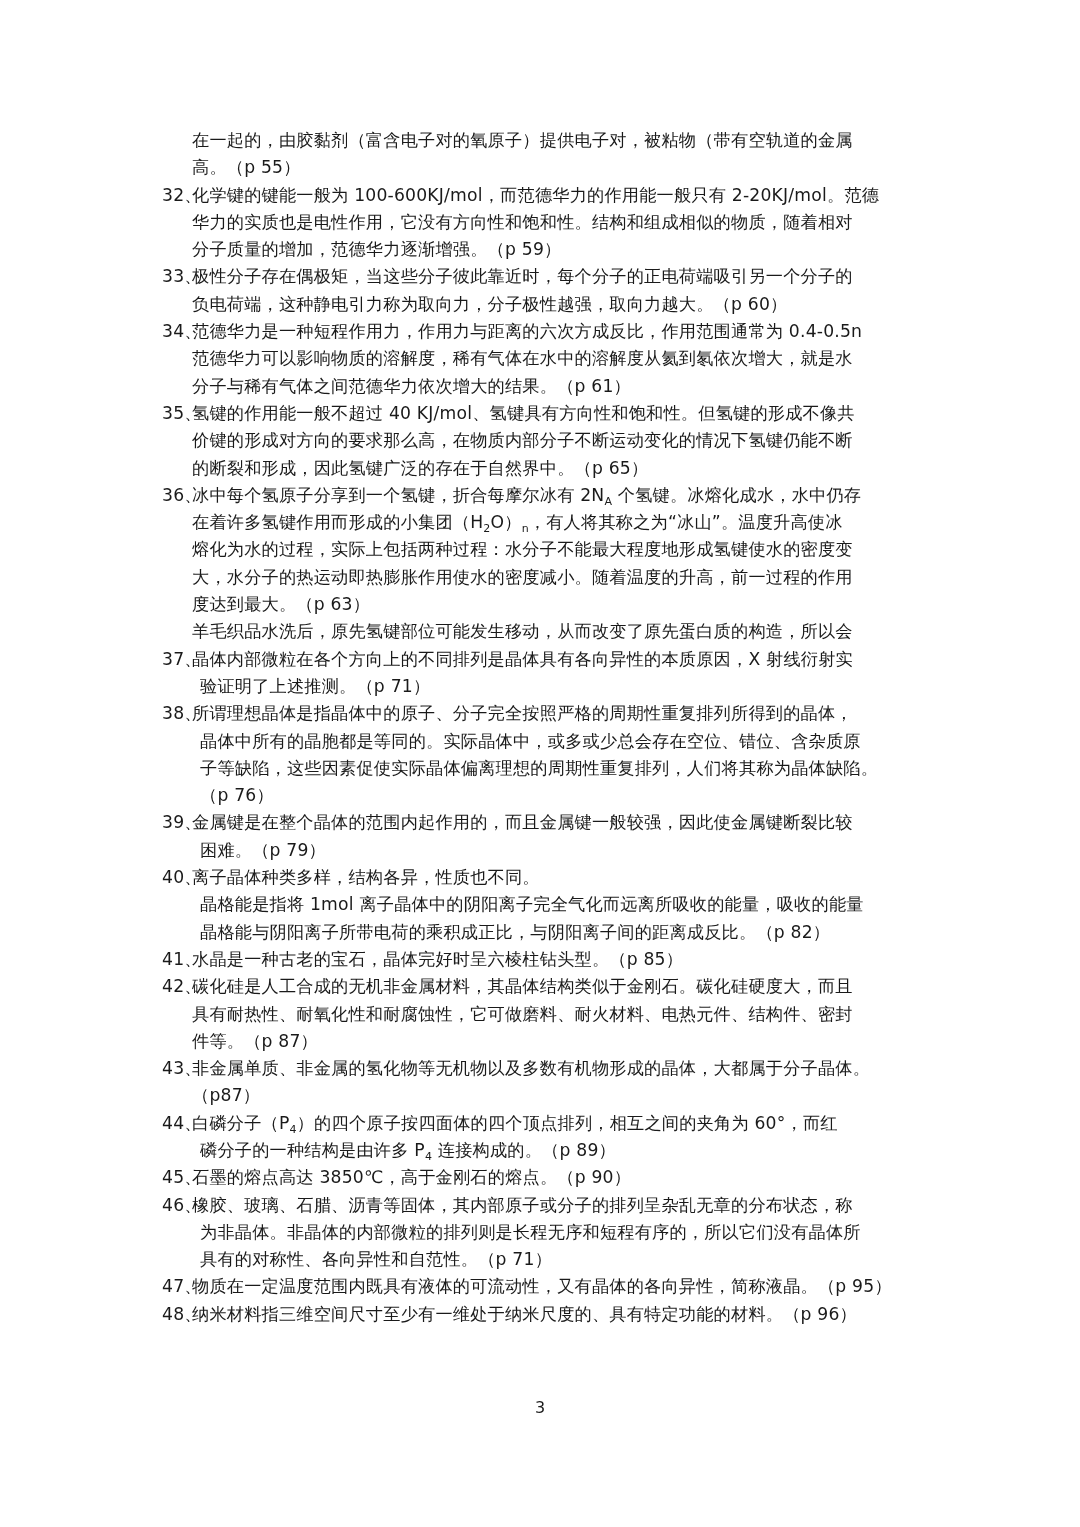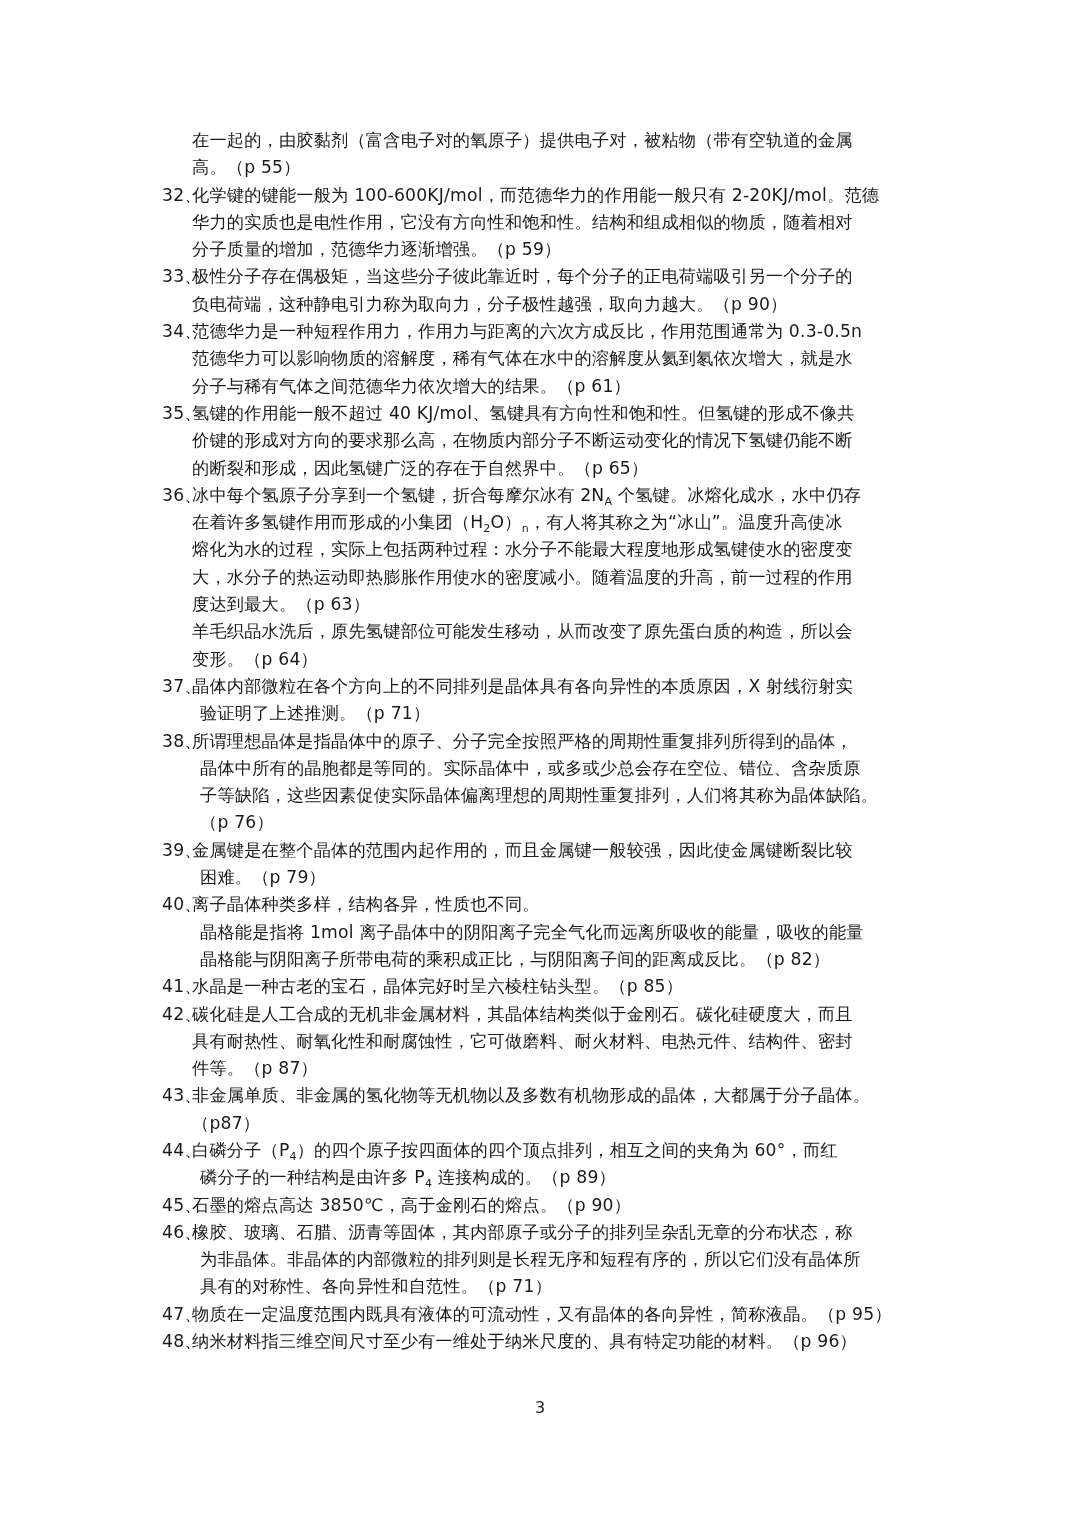--- a/index.html
+++ b/index.html
@@ -24,40 +24,39 @@
         <div class="line ind"><span>在一起的，由胶黏剂（富含电子对的氧原子）提供电子对，被粘物（带有空轨道的金属</span></div>
         <div class="line ind"><span>高。（p 55）</span></div>
       </div>
       <div>
         <div class="line"><span class="num">32、</span><span>化学键的键能一般为 100-600KJ/mol，而范德华力的作用能一般只有 2-20KJ/mol。范德</span></div>
         <div class="line ind"><span>华力的实质也是电性作用，它没有方向性和饱和性。结构和组成相似的物质，随着相对</span></div>
         <div class="line ind"><span>分子质量的增加，范德华力逐渐增强。（p 59）</span></div>
       </div>
       <div>
         <div class="line"><span class="num">33、</span><span>极性分子存在偶极矩，当这些分子彼此靠近时，每个分子的正电荷端吸引另一个分子的</span></div>
-        <div class="line ind"><span>负电荷端，这种静电引力称为取向力，分子极性越强，取向力越大。（p 90）</span></div>
+        <div class="line ind"><span>负电荷端，这种静电引力称为取向力，分子极性越强，取向力越大。（p 60）</span></div>
       </div>
       <div>
-        <div class="line"><span class="num">34、</span><span>范德华力是一种短程作用力，作用力与距离的六次方成反比，作用范围通常为 0.3-0.5n</span></div>
+        <div class="line"><span class="num">34、</span><span>范德华力是一种短程作用力，作用力与距离的六次方成反比，作用范围通常为 0.4-0.5n</span></div>
         <div class="line ind"><span>范德华力可以影响物质的溶解度，稀有气体在水中的溶解度从氦到氡依次增大，就是水</span></div>
         <div class="line ind"><span>分子与稀有气体之间范德华力依次增大的结果。（p 61）</span></div>
       </div>
       <div>
         <div class="line"><span class="num">35、</span><span>氢键的作用能一般不超过 40 KJ/mol、氢键具有方向性和饱和性。但氢键的形成不像共</span></div>
         <div class="line ind"><span>价键的形成对方向的要求那么高，在物质内部分子不断运动变化的情况下氢键仍能不断</span></div>
         <div class="line ind"><span>的断裂和形成，因此氢键广泛的存在于自然界中。（p 65）</span></div>
       </div>
       <div>
         <div class="line"><span class="num">36、</span><span>冰中每个氢原子分享到一个氢键，折合每摩尔冰有 2N<sub>A</sub> 个氢键。冰熔化成水，水中仍存</span></div>
         <div class="line ind"><span>在着许多氢键作用而形成的小集团（H<sub>2</sub>O）<sub>n</sub>，有人将其称之为“冰山”。温度升高使冰</span></div>
         <div class="line ind"><span>熔化为水的过程，实际上包括两种过程：水分子不能最大程度地形成氢键使水的密度变</span></div>
         <div class="line ind"><span>大，水分子的热运动即热膨胀作用使水的密度减小。随着温度的升高，前一过程的作用</span></div>
         <div class="line ind"><span>度达到最大。（p 63）</span></div>
         <div class="line ind"><span>羊毛织品水洗后，原先氢键部位可能发生移动，从而改变了原先蛋白质的构造，所以会</span></div>
-        <div class="line ind"><span>变形。（p 64）</span></div>
       </div>
       <div>
         <div class="line"><span class="num">37、</span><span>晶体内部微粒在各个方向上的不同排列是晶体具有各向异性的本质原因，X 射线衍射实</span></div>
         <div class="line ind2"><span>验证明了上述推测。（p 71）</span></div>
       </div>
       <div>
         <div class="line"><span class="num">38、</span><span>所谓理想晶体是指晶体中的原子、分子完全按照严格的周期性重复排列所得到的晶体，</span></div>
         <div class="line ind2"><span>晶体中所有的晶胞都是等同的。实际晶体中，或多或少总会存在空位、错位、含杂质原</span></div>
         <div class="line ind2"><span>子等缺陷，这些因素促使实际晶体偏离理想的周期性重复排列，人们将其称为晶体缺陷。</span></div>
         <div class="line ind2"><span>（p 76）</span></div>

